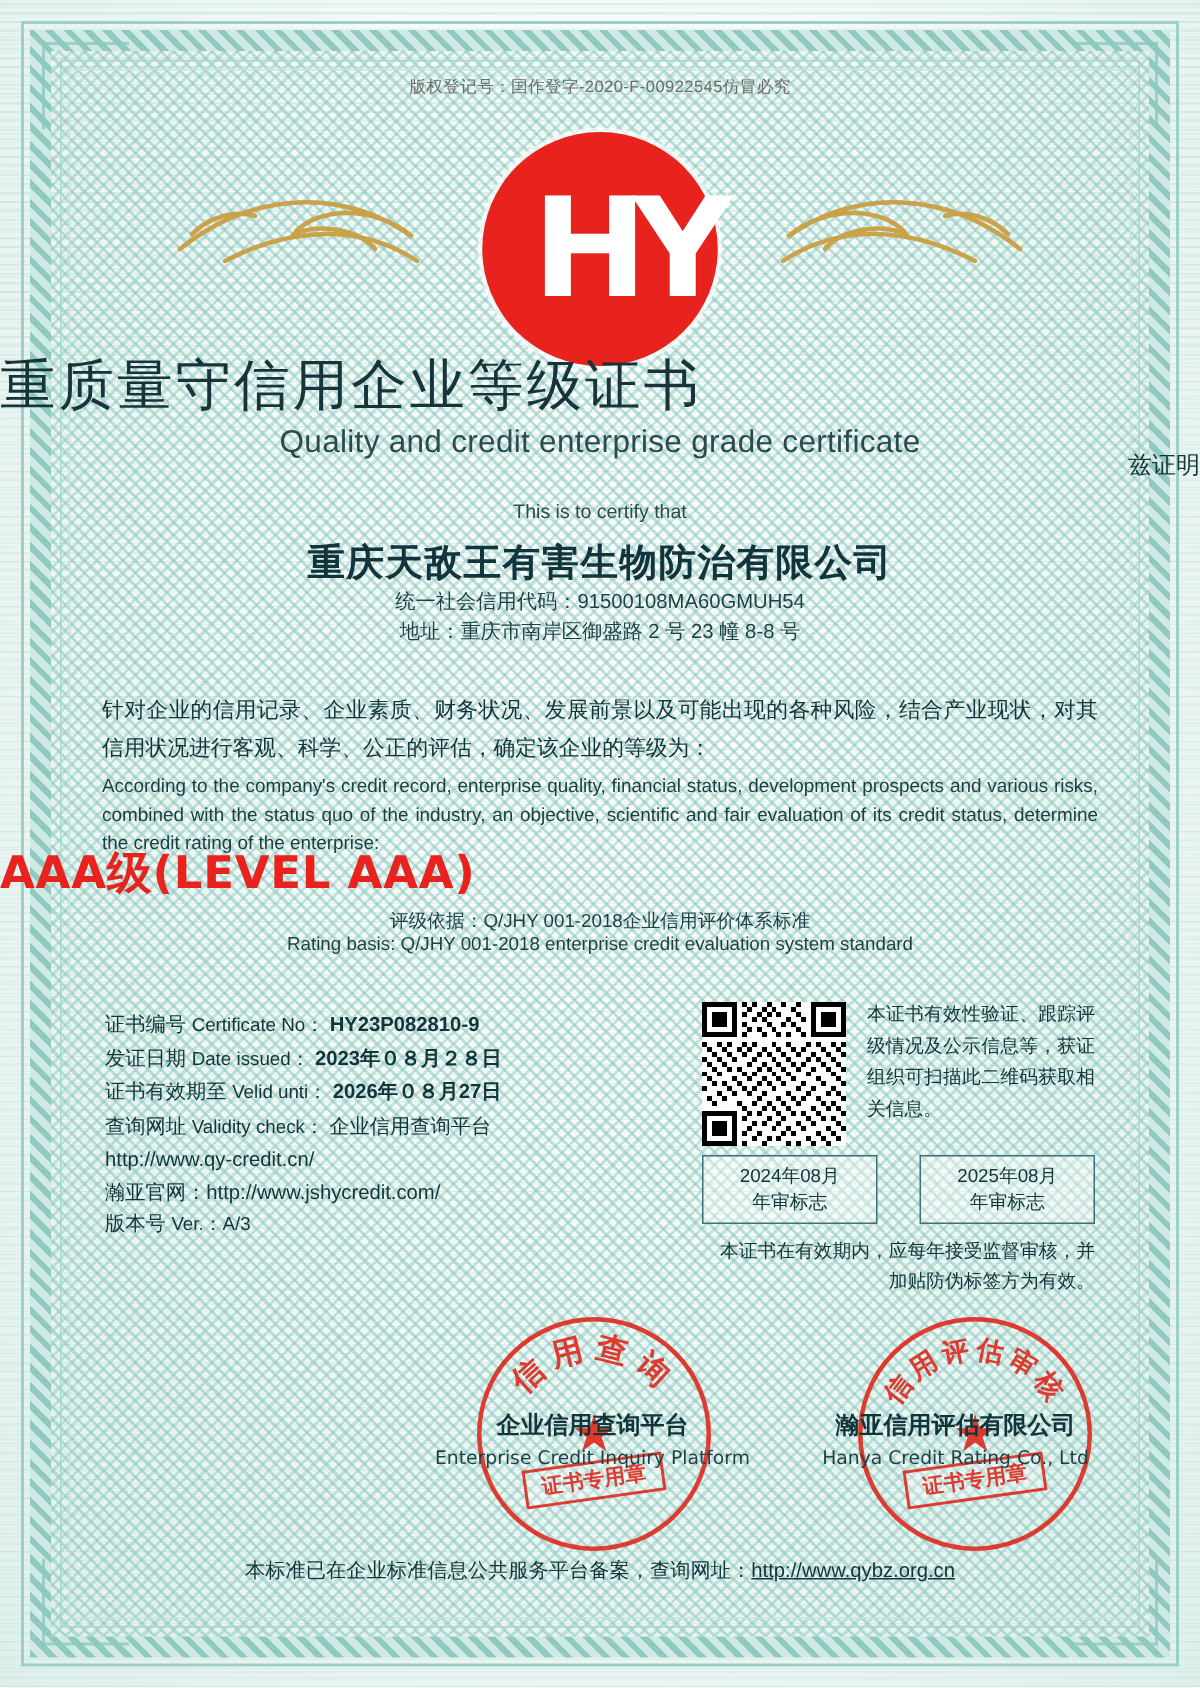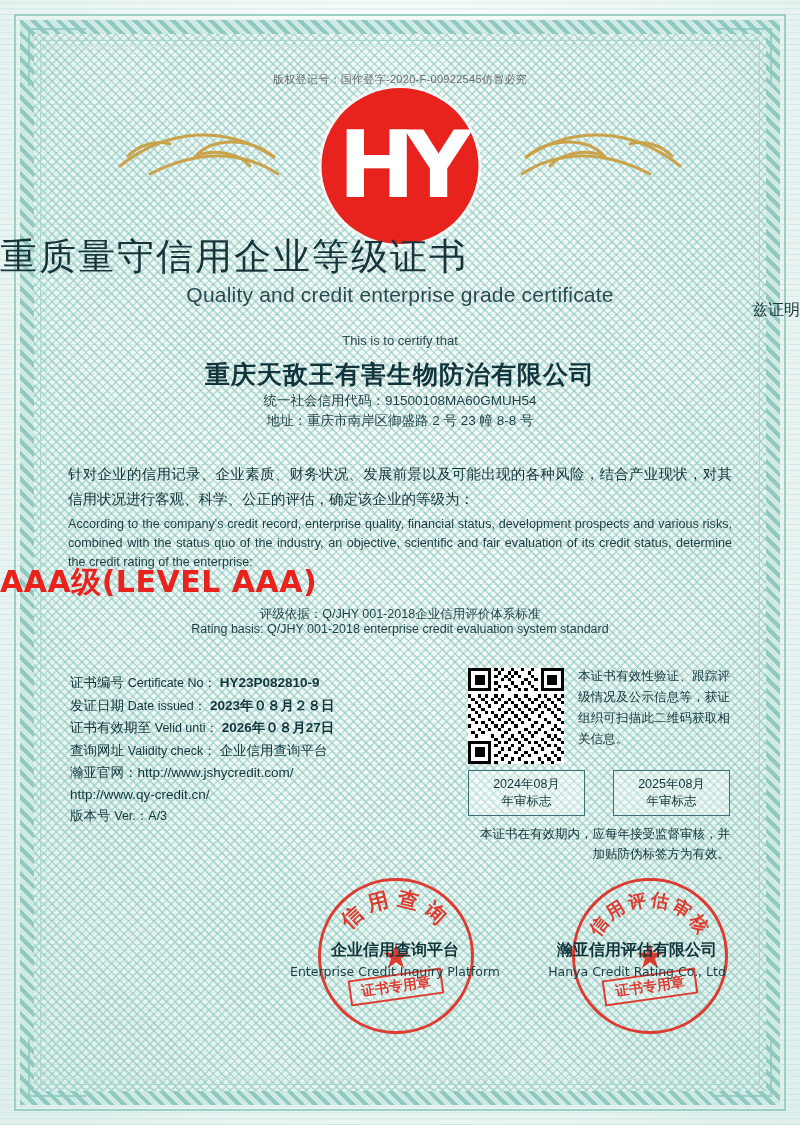--- a/index.html
+++ b/index.html
@@ -43,32 +43,32 @@
   }
   .corner{
     position:absolute;width:56px;height:56px;border:2px solid #8cc9c0;opacity:.8;
   }
   .corner.tl{left:28px;top:28px;border-right:none;border-bottom:none;}
   .corner.tr{right:28px;top:28px;border-left:none;border-bottom:none;}
   .corner.bl{left:28px;bottom:28px;border-right:none;border-top:none;}
   .corner.br{right:28px;bottom:28px;border-left:none;border-top:none;}
 
   .copyright{
-    position:absolute;top:72px;left:0;width:100%;text-align:center;
+    position:absolute;top:50px;left:0;width:100%;text-align:center;
     font-size:11px;color:#6b6b6b;letter-spacing:.3px;
   }
 
   
   .flourish{position:absolute;top:96px;width:100%;height:110px;left:0;pointer-events:none;}
 
   .logo{
     position:absolute;left:50%;transform:translateX(-50%);top:88px;
     width:157px;height:156px;border-radius:50%;
     background:#e8221d;
-    display:flex;align-items:center;justify-content:center;
+    display:flex;align-items:center;justify-content:flex-end;
     box-shadow:0 0 0 3px rgba(255,255,255,.65);
   }
   .logo-mark{
     font-size:92px;line-height:1;color:#fff;font-weight:bold;
     font-family:"DejaVu Sans",sans-serif;letter-spacing:-10px;
     text-shadow:0 0 1px rgba(0,0,0,.1);
   }
 
   .title-cn{
     position:absolute;top:232px;left:0;width:100%;text-align:left;
@@ -267,24 +267,24 @@
     <div class="row">
       <span class="lbl-cn">证书有效期至</span>
       <span class="lbl-en">Velid unti：</span>
       <span class="val">2026年０８月27日</span>
     </div>
     <div class="row">
       <span class="lbl-cn">查询网址</span>
       <span class="lbl-en">Validity check：</span>
       <span>企业信用查询平台</span>
     </div>
+    <div class="row">http://www.qy-credit.cn/</div>
     <div class="row">
       <span>瀚亚官网</span><span>：http://www.jshycredit.com/</span>
     </div>
-    <div class="row">http://www.qy-credit.cn/</div>
     <div class="row">
       <span>版本号</span>
       <span class="lbl-en">Ver.：A/3</span>
     </div>
   </div>
 
   <div class="qr">
     <svg width="96" height="96" viewBox="0 0 29 29" shape-rendering="crispEdges">
       <rect width="29" height="29" fill="#ffffff"></rect>
       <g fill="#000000">
@@ -547,14 +547,17 @@
 
   <div class="org org-left">
     <span>企业信用查询平台</span>
     <span class="en">Enterprise Credit Inquiry Platform</span>
   </div>
   <div class="org org-right">
     <span>瀚亚信用评估有限公司</span>
     <span class="en">Hanya Credit Rating Co., Ltd</span>
   </div>
 
+  <div class="footer">
+    <span>本标准已在企业标准信息公共服务平台备案，查询网址：</span><span class="url">http://www.qybz.org.cn</span>
+  </div>
 
 </div>
 
 </body></html>

